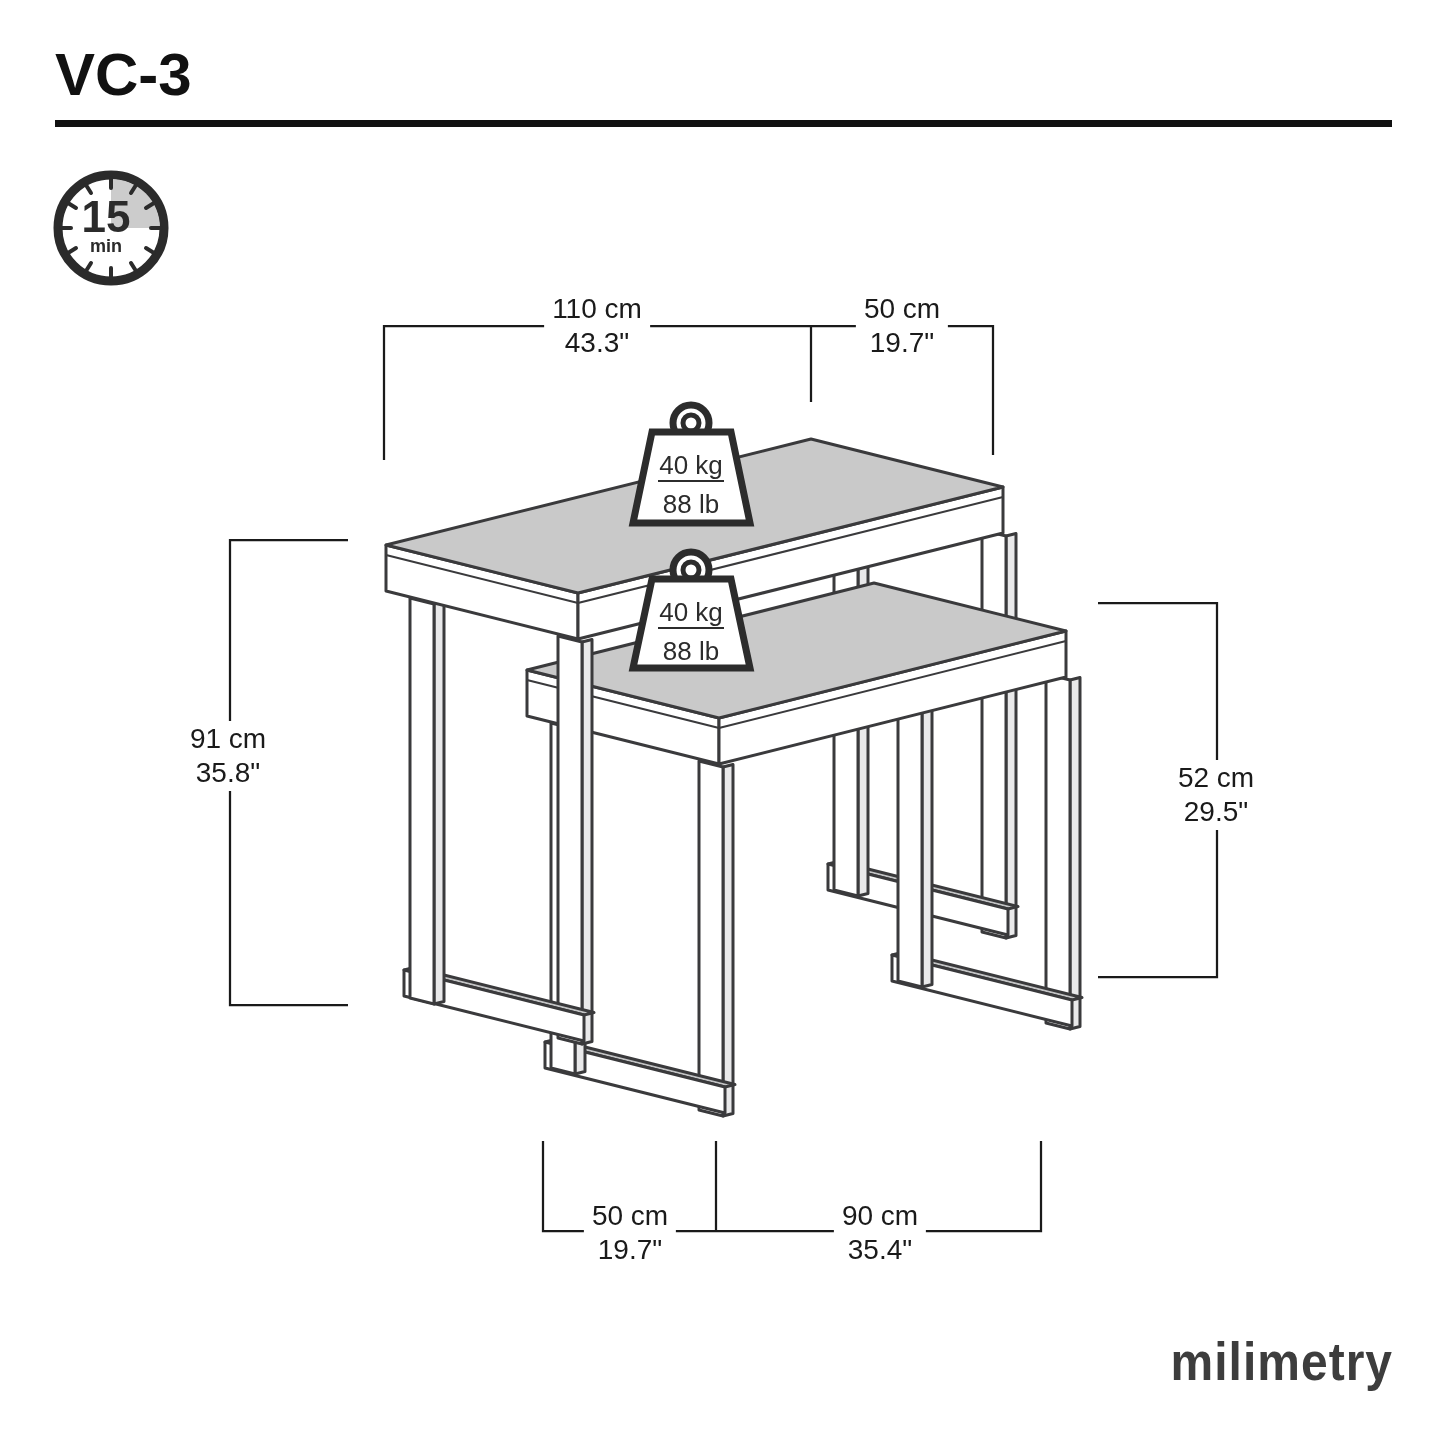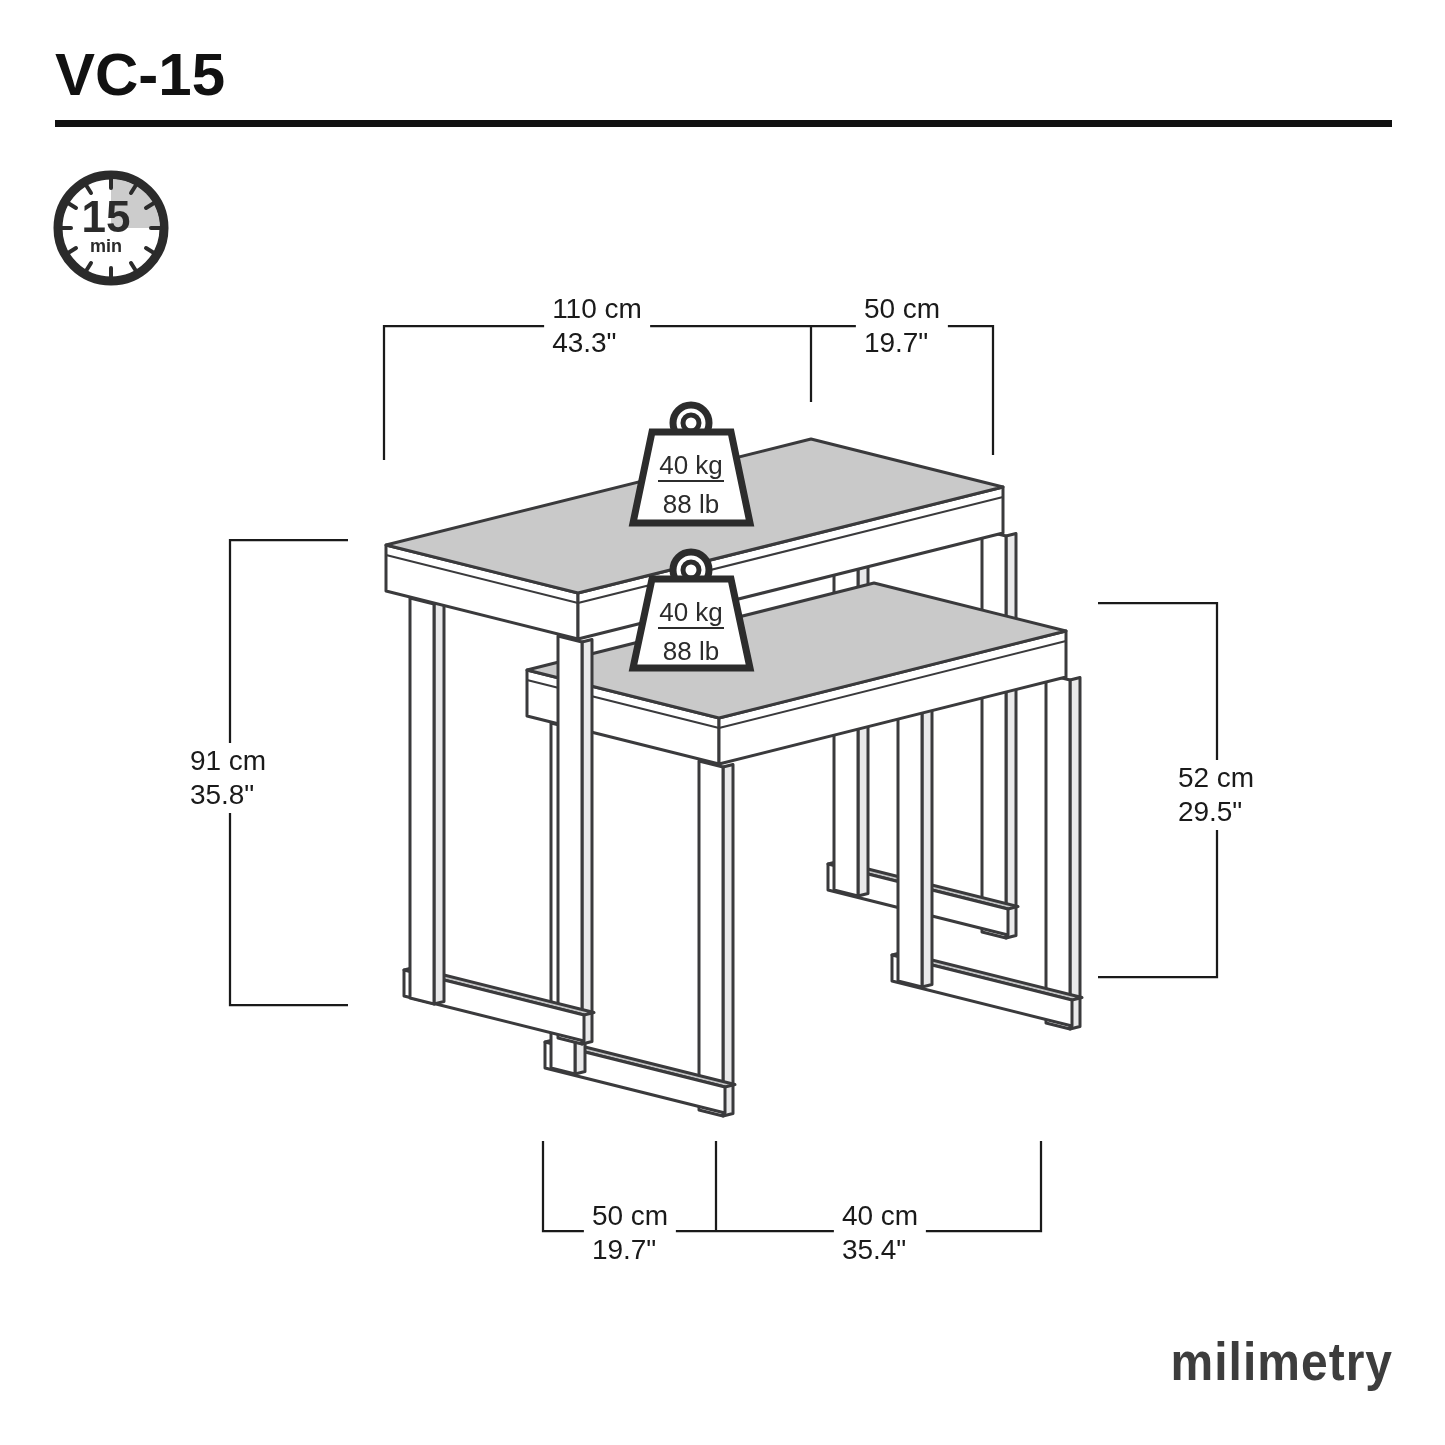--- a/index.html
+++ b/index.html
@@ -3,32 +3,32 @@
 <meta charset="utf-8">
 <style>
   html,body{margin:0;padding:0;background:#fff;}
   .page{position:relative;width:1445px;height:1445px;background:#ffffff;
         font-family:"Liberation Sans",sans-serif;overflow:hidden;}
   .title{position:absolute;left:55px;top:40px;font-size:60px;font-weight:bold;
          color:#111;letter-spacing:0;}
   .rule{position:absolute;left:55px;top:120px;width:1337px;height:7px;background:#111;}
   .scene{position:absolute;left:0;top:0;}
   .dim-label{position:absolute;transform:translate(-50%,-50%);background:#fff;
-             color:#1a1a1a;font-size:28px;line-height:34px;text-align:left;
+             color:#1a1a1a;font-size:28px;line-height:34px;text-align:center;
              padding:1px 8px;white-space:nowrap;}
   .logo{position:absolute;right:52px;top:1332px;font-size:48px;font-weight:bold;
         color:#3d3d3d;letter-spacing:1px;transform:scaleY(1.1);transform-origin:right top;}
   text{font-family:"Liberation Sans",sans-serif;}
 </style>
 </head>
 <body>
 
 <div class="page">
 
-  <div class="title">VC-15</div>
+  <div class="title">VC-3</div>
   <div class="rule"></div>
 
   <svg class="scene" width="1445" height="1445" viewBox="0 0 1445 1445">
 
     <g stroke="#1a1a1a" stroke-width="2.25" fill="none">
       <path d="M384,460 L384,326 L993,326 L993,455 M811,326 L811,402"></path>
       <path d="M348,540 L230,540 L230,1005 L348,1005"></path>
       <path d="M1098,603 L1217,603 L1217,977 L1098,977"></path>
       <path d="M543,1141 L543,1231 L1041,1231 L1041,1141 M716,1141 L716,1231"></path>
     </g>
@@ -127,31 +127,31 @@
   </svg>
 
   <div class="dim-label" style="left:597px;top:326px">
     <div>110 cm</div>
     <div>43.3"</div>
   </div>
   <div class="dim-label" style="left:902px;top:326px">
     <div>50 cm</div>
     <div>19.7"</div>
   </div>
-  <div class="dim-label" style="left:228px;top:778px">
+  <div class="dim-label" style="left:228px;top:756px">
     <div>91 cm</div>
     <div>35.8"</div>
   </div>
   <div class="dim-label" style="left:1216px;top:795px">
     <div>52 cm</div>
     <div>29.5"</div>
   </div>
   <div class="dim-label" style="left:630px;top:1233px">
     <div>50 cm</div>
     <div>19.7"</div>
   </div>
   <div class="dim-label" style="left:880px;top:1233px">
-    <div>40 cm</div>
+    <div>90 cm</div>
     <div>35.4"</div>
   </div>
 
   <div class="logo">milimetry</div>
 </div>
 
 </body></html>

